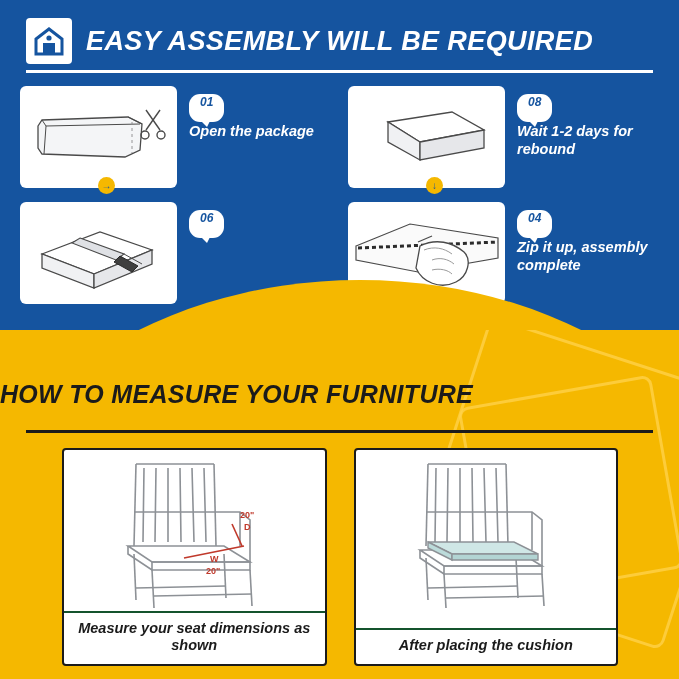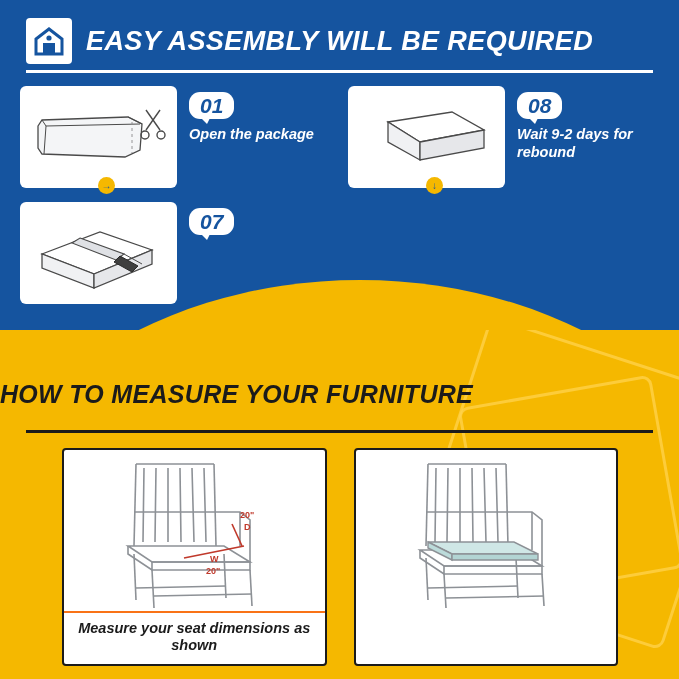--- a/index.html
+++ b/index.html
@@ -108,40 +108,39 @@
     position: relative;
     flex: 1;
     padding: 6px 4px 4px 12px;
     color: #ffffff;
   }
   .step-num-bubble {
     position: relative;
     display: inline-block;
     background: #ffffff;
     color: #15549f;
-    font-size: 21px;
+    font-size: 12px;
     font-weight: bold;
     font-style: italic;
-    padding: 1px 11px 0 11px;
+    padding: 1px 11px 12px 11px;
     border-radius: 11px;
     line-height: 1.25;
   }
   .step-num-bubble::after {
     content: "";
     position: absolute;
     left: 12px;
     bottom: -5px;
     width: 0;
     height: 0;
     border-left: 6px solid transparent;
     border-right: 3px solid transparent;
     border-top: 6px solid #ffffff;
   }
   .step-label {
-    margin-top: 6px;
     font-size: 14.5px;
     font-weight: bold;
     font-style: italic;
     line-height: 1.25;
     color: #ffffff;
   }
   .arrow-dot {
     position: absolute;
     width: 17px;
     height: 17px;
@@ -223,21 +222,21 @@
     border-radius: 4px;
     display: flex;
     flex-direction: column;
     overflow: hidden;
   }
   .measure-illus {
     flex: 1;
     position: relative;
   }
   .measure-caption {
-    border-top: 2px solid #f97316;
+    border-top: 2px solid #14532d;
     padding: 7px 6px 9px 6px;
     text-align: center;
     font-size: 14.5px;
     font-weight: bold;
     font-style: italic;
     color: #1b1b1b;
     line-height: 1.22;
   }
   svg { display: block; }
 </style>
@@ -289,41 +288,60 @@
       <div class="step">
         <div class="step-illus">
           <svg width="157" height="102" viewBox="0 0 157 102" aria-hidden="true">
             <path d="M40 36 L104 26 L136 44 L72 56 Z" fill="#ffffff" stroke="#4a4a4a" stroke-width="1.3"></path>
             <path d="M40 36 L40 56 L72 74 L72 56 Z" fill="#f0f1f3" stroke="#4a4a4a" stroke-width="1.3"></path>
             <path d="M72 56 L136 44 L136 62 L72 74 Z" fill="#e6e7ea" stroke="#4a4a4a" stroke-width="1.3"></path>
           </svg>
         </div>
         <div class="step-text">
           <div class="step-num-bubble">08</div>
-          <div class="step-label">Wait 9-2 days for rebound</div>
+          <div class="step-label">Wait 1-2 days for rebound</div>
         </div>
         <div class="arrow-dot" style="left:78px; bottom:-6px;">↓</div>
       </div>
 
       <div class="step">
         <div class="step-illus">
           <svg width="157" height="102" viewBox="0 0 157 102" aria-hidden="true">
             <path d="M22 52 L80 30 L132 48 L74 72 Z" fill="#ffffff" stroke="#4a4a4a" stroke-width="1.3"></path>
             <path d="M22 52 L22 66 L74 86 L74 72 Z" fill="#f0f1f3" stroke="#4a4a4a" stroke-width="1.3"></path>
             <path d="M74 72 L132 48 L132 62 L74 86 Z" fill="#e6e7ea" stroke="#4a4a4a" stroke-width="1.3"></path>
             <path d="M60 36 L104 52 L96 58 L52 41 Z" fill="#dfe1e5" stroke="#4a4a4a" stroke-width="1.1"></path>
             <path d="M100 54 L118 64 L112 70 L94 60 Z" fill="#3f3f3f" stroke="#2a2a2a" stroke-width="1"></path>
             <path d="M104 52 L122 62" stroke="#4a4a4a" stroke-width="1"></path>
           </svg>
         </div>
         <div class="step-text">
-          <div class="step-num-bubble">07</div>
-        </div>
-      </div>
-
+          <div class="step-num-bubble">06</div>
+        </div>
+      </div>
+
+      <div class="step">
+        <div class="step-illus">
+          <svg width="157" height="102" viewBox="0 0 157 102" aria-hidden="true">
+            <path d="M8 44 L62 22 L150 36 L150 56 L70 70 L8 58 Z" fill="#fafafa" stroke="#4a4a4a" stroke-width="1.2"></path>
+            <path d="M10 46 L150 40" fill="none" stroke="#2b2b2b" stroke-width="3" stroke-dasharray="4 3"></path>
+
+            <path d="M72 44 C88 36, 104 40, 116 50 C124 58, 120 74, 108 80 C92 88, 74 80, 68 66 Z" fill="#ffffff" stroke="#4a4a4a" stroke-width="1.3"></path>
+            <path d="M76 48 C86 44, 96 46, 104 52" fill="none" stroke="#9a9a9a" stroke-width="1"></path>
+            <path d="M84 58 C92 55, 100 57, 106 62" fill="none" stroke="#9a9a9a" stroke-width="1"></path>
+            <path d="M84 68 C92 66, 100 68, 104 72" fill="none" stroke="#9a9a9a" stroke-width="1"></path>
+            <path d="M70 40 L84 34" fill="none" stroke="#4a4a4a" stroke-width="1.2"></path>
+          </svg>
+        </div>
+        <div class="step-text">
+          <div class="step-num-bubble">04</div>
+          <div class="step-label">Zip it up, assembly complete</div>
+        </div>
+        <div class="arrow-dot" style="left:78px; bottom:-6px;">←</div>
+      </div>
 
     </div>
   </div>
 
   <div class="yellow-panel">
     <div class="yellow-deco"></div>
     <div class="yellow-deco2"></div>
 
     <div class="measure-title">HOW TO MEASURE YOUR FURNITURE</div>
     <div class="measure-rule"></div>
@@ -385,18 +403,19 @@
               <path d="M160 108 L162 148"></path>
               <path d="M186 124 L188 156"></path>
               <path d="M72 138 L162 136 M90 148 L188 146"></path>
             </g>
 
             <path d="M72 92 L158 92 L182 104 L96 104 Z" fill="#cfe7e6" stroke="#8d9196" stroke-width="1.4"></path>
             <path d="M72 92 L72 98 L96 110 L96 104 Z" fill="#bcdbda" stroke="#8d9196" stroke-width="1.4"></path>
             <path d="M96 104 L182 104 L182 110 L96 110 Z" fill="#b2d4d3" stroke="#8d9196" stroke-width="1.4"></path>
           </svg>
         </div>
+        <div class="measure-caption">After placing the cushion</div>
       </div>
 
     </div>
   </div>
 
 </div>
 
 </body></html>

